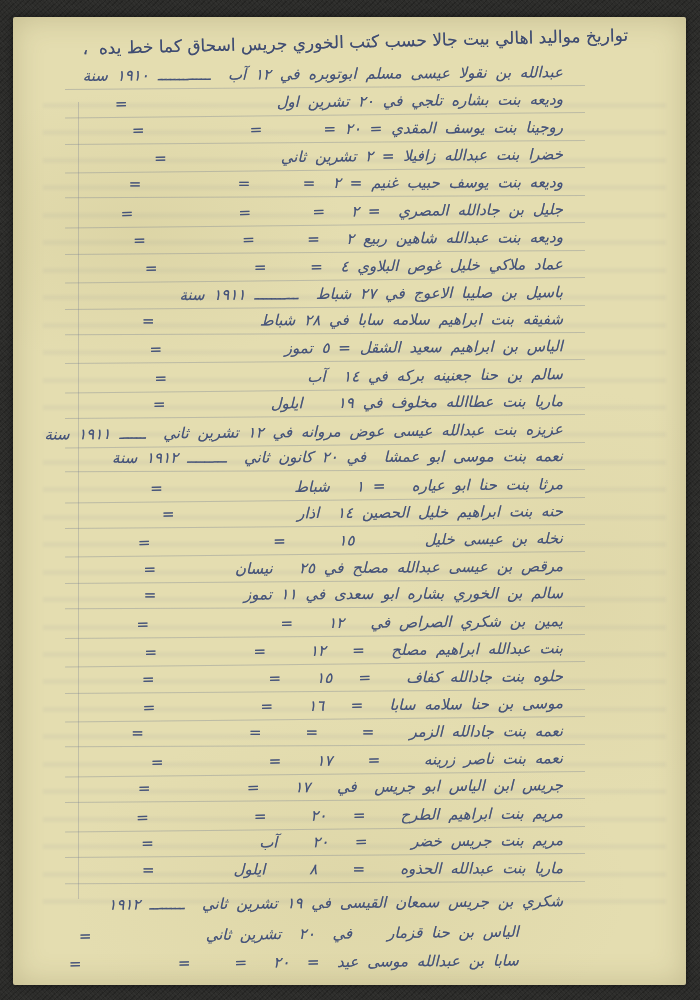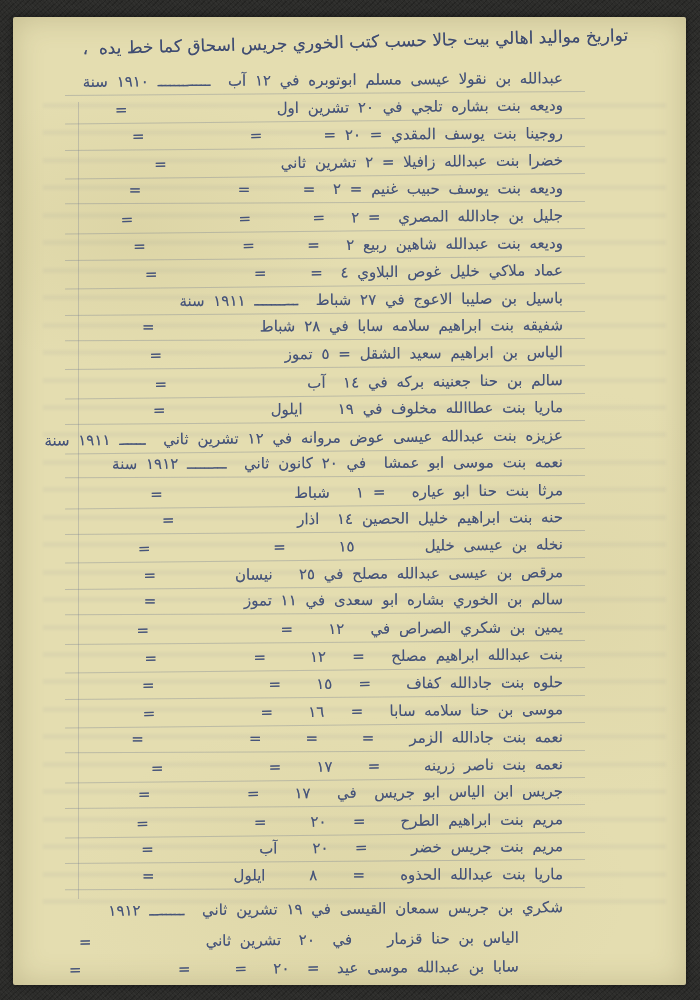--- a/index.html
+++ b/index.html
@@ -36,21 +36,21 @@
     position:absolute; top:8px; left:40px; right:58px;
     direction:rtl; text-align:right; white-space:pre;
     font-size:17px; color:#3f4c72;
     transform: rotate(-1.4deg); transform-origin:right center;
     text-shadow:0 0 0.5px rgba(63,76,114,0.6);
   }
   .vrule{
     position:absolute; left:65px; top:85px; width:1px; height:797px;
     background:rgba(125,132,148,0.35);
   }
-  .rows{position:absolute; top:48px; left:52px; width:520px;}
+  .rows{position:absolute; top:42px; left:52px; width:520px;font-style:italic;}
   .row{
     height:27.45px; line-height:26px;
     direction:rtl; text-align:right; white-space:pre;
     padding-right:22px; box-sizing:border-box;
     font-size:15px; color:#46547a;
     word-spacing:4px;
     transform: rotate(-0.45deg); transform-origin:right 90%;
     text-shadow:0 0 0.5px rgba(70,84,122,0.55);
     overflow:visible;
   }

